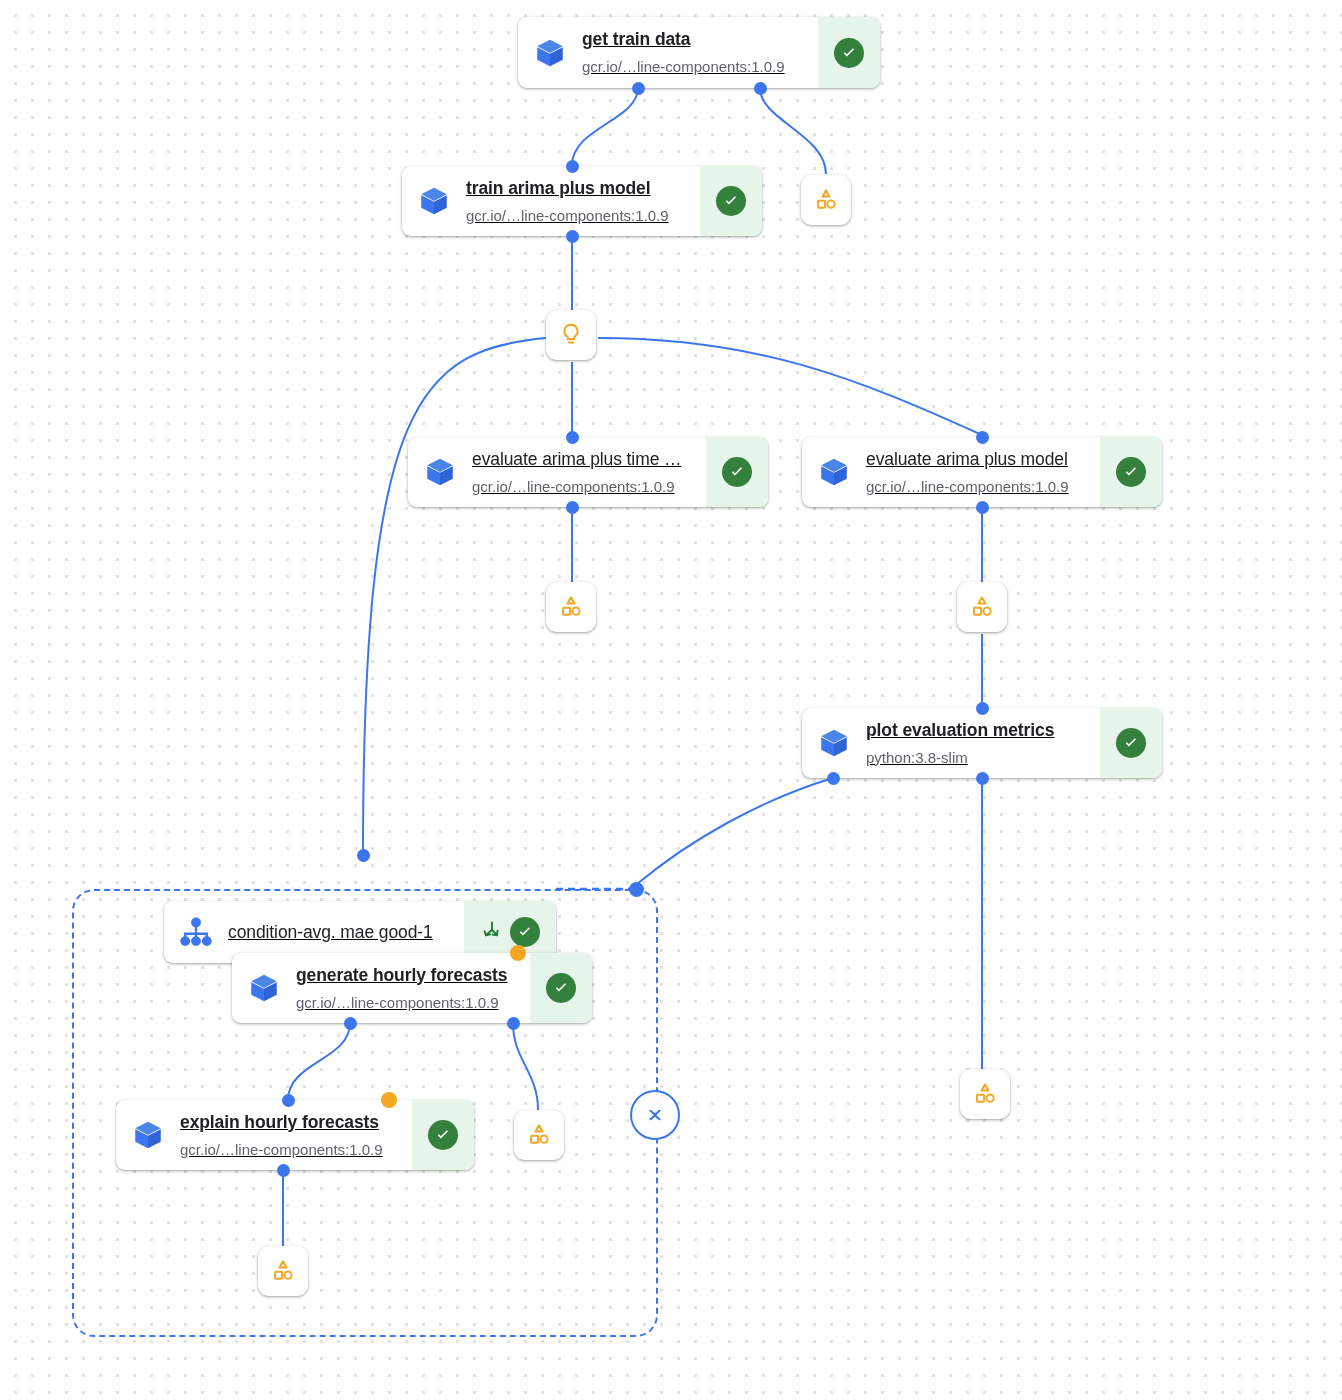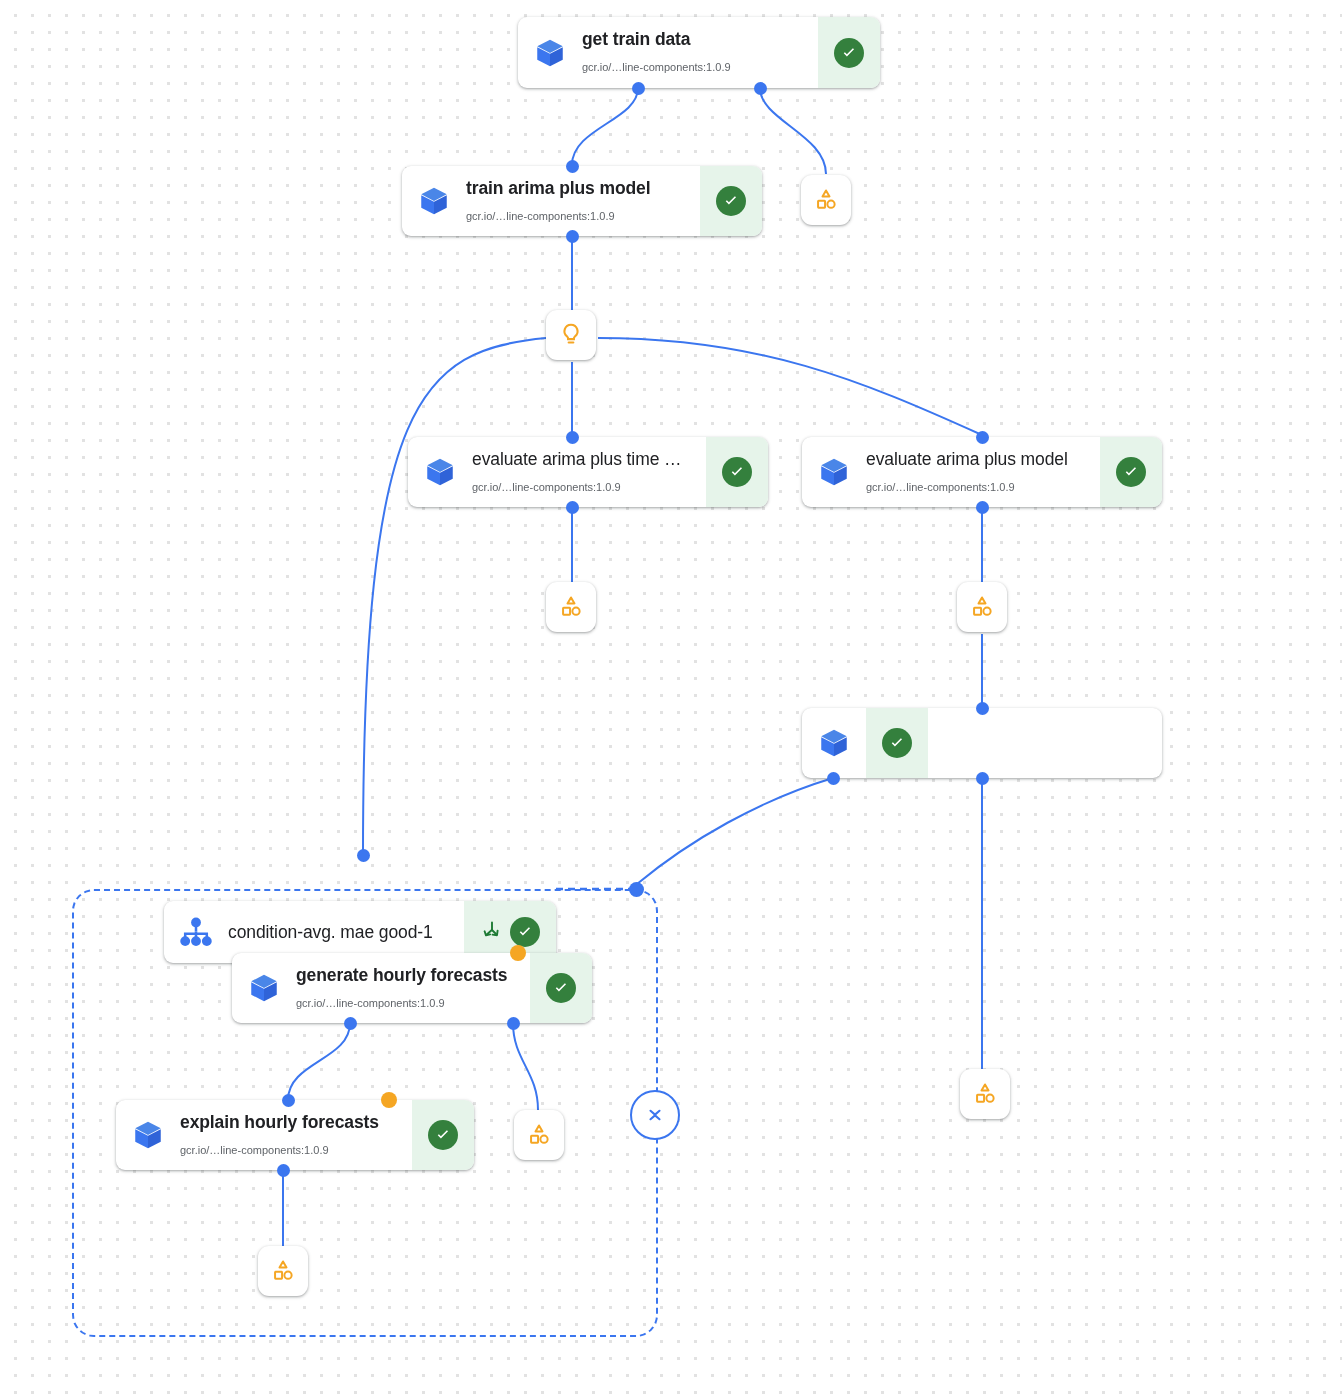--- a/index.html
+++ b/index.html
@@ -23,28 +23,28 @@
     border-radius:9px;
     box-shadow:0 1px 2px rgba(60,64,67,.30), 0 1px 3px 1px rgba(60,64,67,.15);
     display:flex;align-items:center;
     box-sizing:border-box;
     overflow:hidden;
     z-index:5;
   }
   .node .icon-wrap{
     width:64px;flex:0 0 64px;display:flex;align-items:center;justify-content:center;
   }
-  .node .texts{flex:1 1 auto;min-width:0;padding-right:10px;}
+  .node .texts{flex:1 1 auto;min-width:0;padding-right:10px;text-decoration:underline;}
   .node .title{
     font-size:17.5px;color:#202124;font-weight:700;letter-spacing:-0.1px;
     white-space:nowrap;overflow:hidden;text-overflow:ellipsis;line-height:22px;
   }
   .node .title.thin{font-weight:400;}
   .node .sub{
-    font-size:11px;color:#5f6368;white-space:nowrap;overflow:hidden;text-overflow:ellipsis;
+    font-size:15px;color:#5f6368;white-space:nowrap;overflow:hidden;text-overflow:ellipsis;
     line-height:20px;margin-top:7px;
   }
   .status-band{
     flex:0 0 62px;width:62px;align-self:stretch;background:#e6f4ea;
     display:flex;align-items:center;justify-content:center;gap:6px;
   }
   .status-band.wide{flex:0 0 92px;width:92px;}
 
   
   .check{
@@ -260,20 +260,24 @@
     </svg>
   </div>
 
   <div class="node" style="left:802px;top:708px;width:360px;height:70px;">
     <div class="icon-wrap">
       <svg width="34" height="34" viewBox="0 0 24 24">
         <path d="M12 2.6 21 7.3 12 12 3 7.3z" fill="#4a86e8"></path>
         <path d="M3 7.9 12 12.6v8.8L3 16.7z" fill="#3b76ef"></path>
         <path d="M21 7.9 12 12.6v8.8l9-4.7z" fill="#2f63d8"></path>
       </svg>
+    </div>
+    <div class="texts">
+      <div class="title">plot evaluation metrics</div>
+      <div class="sub">python:3.8-slim</div>
     </div>
     <div class="status-band">
       <div class="check">
         <svg width="18" height="18" viewBox="0 0 24 24">
             <path d="M9.2 16.6 5 12.4l1.5-1.5 2.7 2.7 8-8 1.5 1.5z" fill="#fff"></path>
           </svg>
       </div>
     </div>
   </div>
   <div class="dot" style="left:976px;top:702px;"></div>

